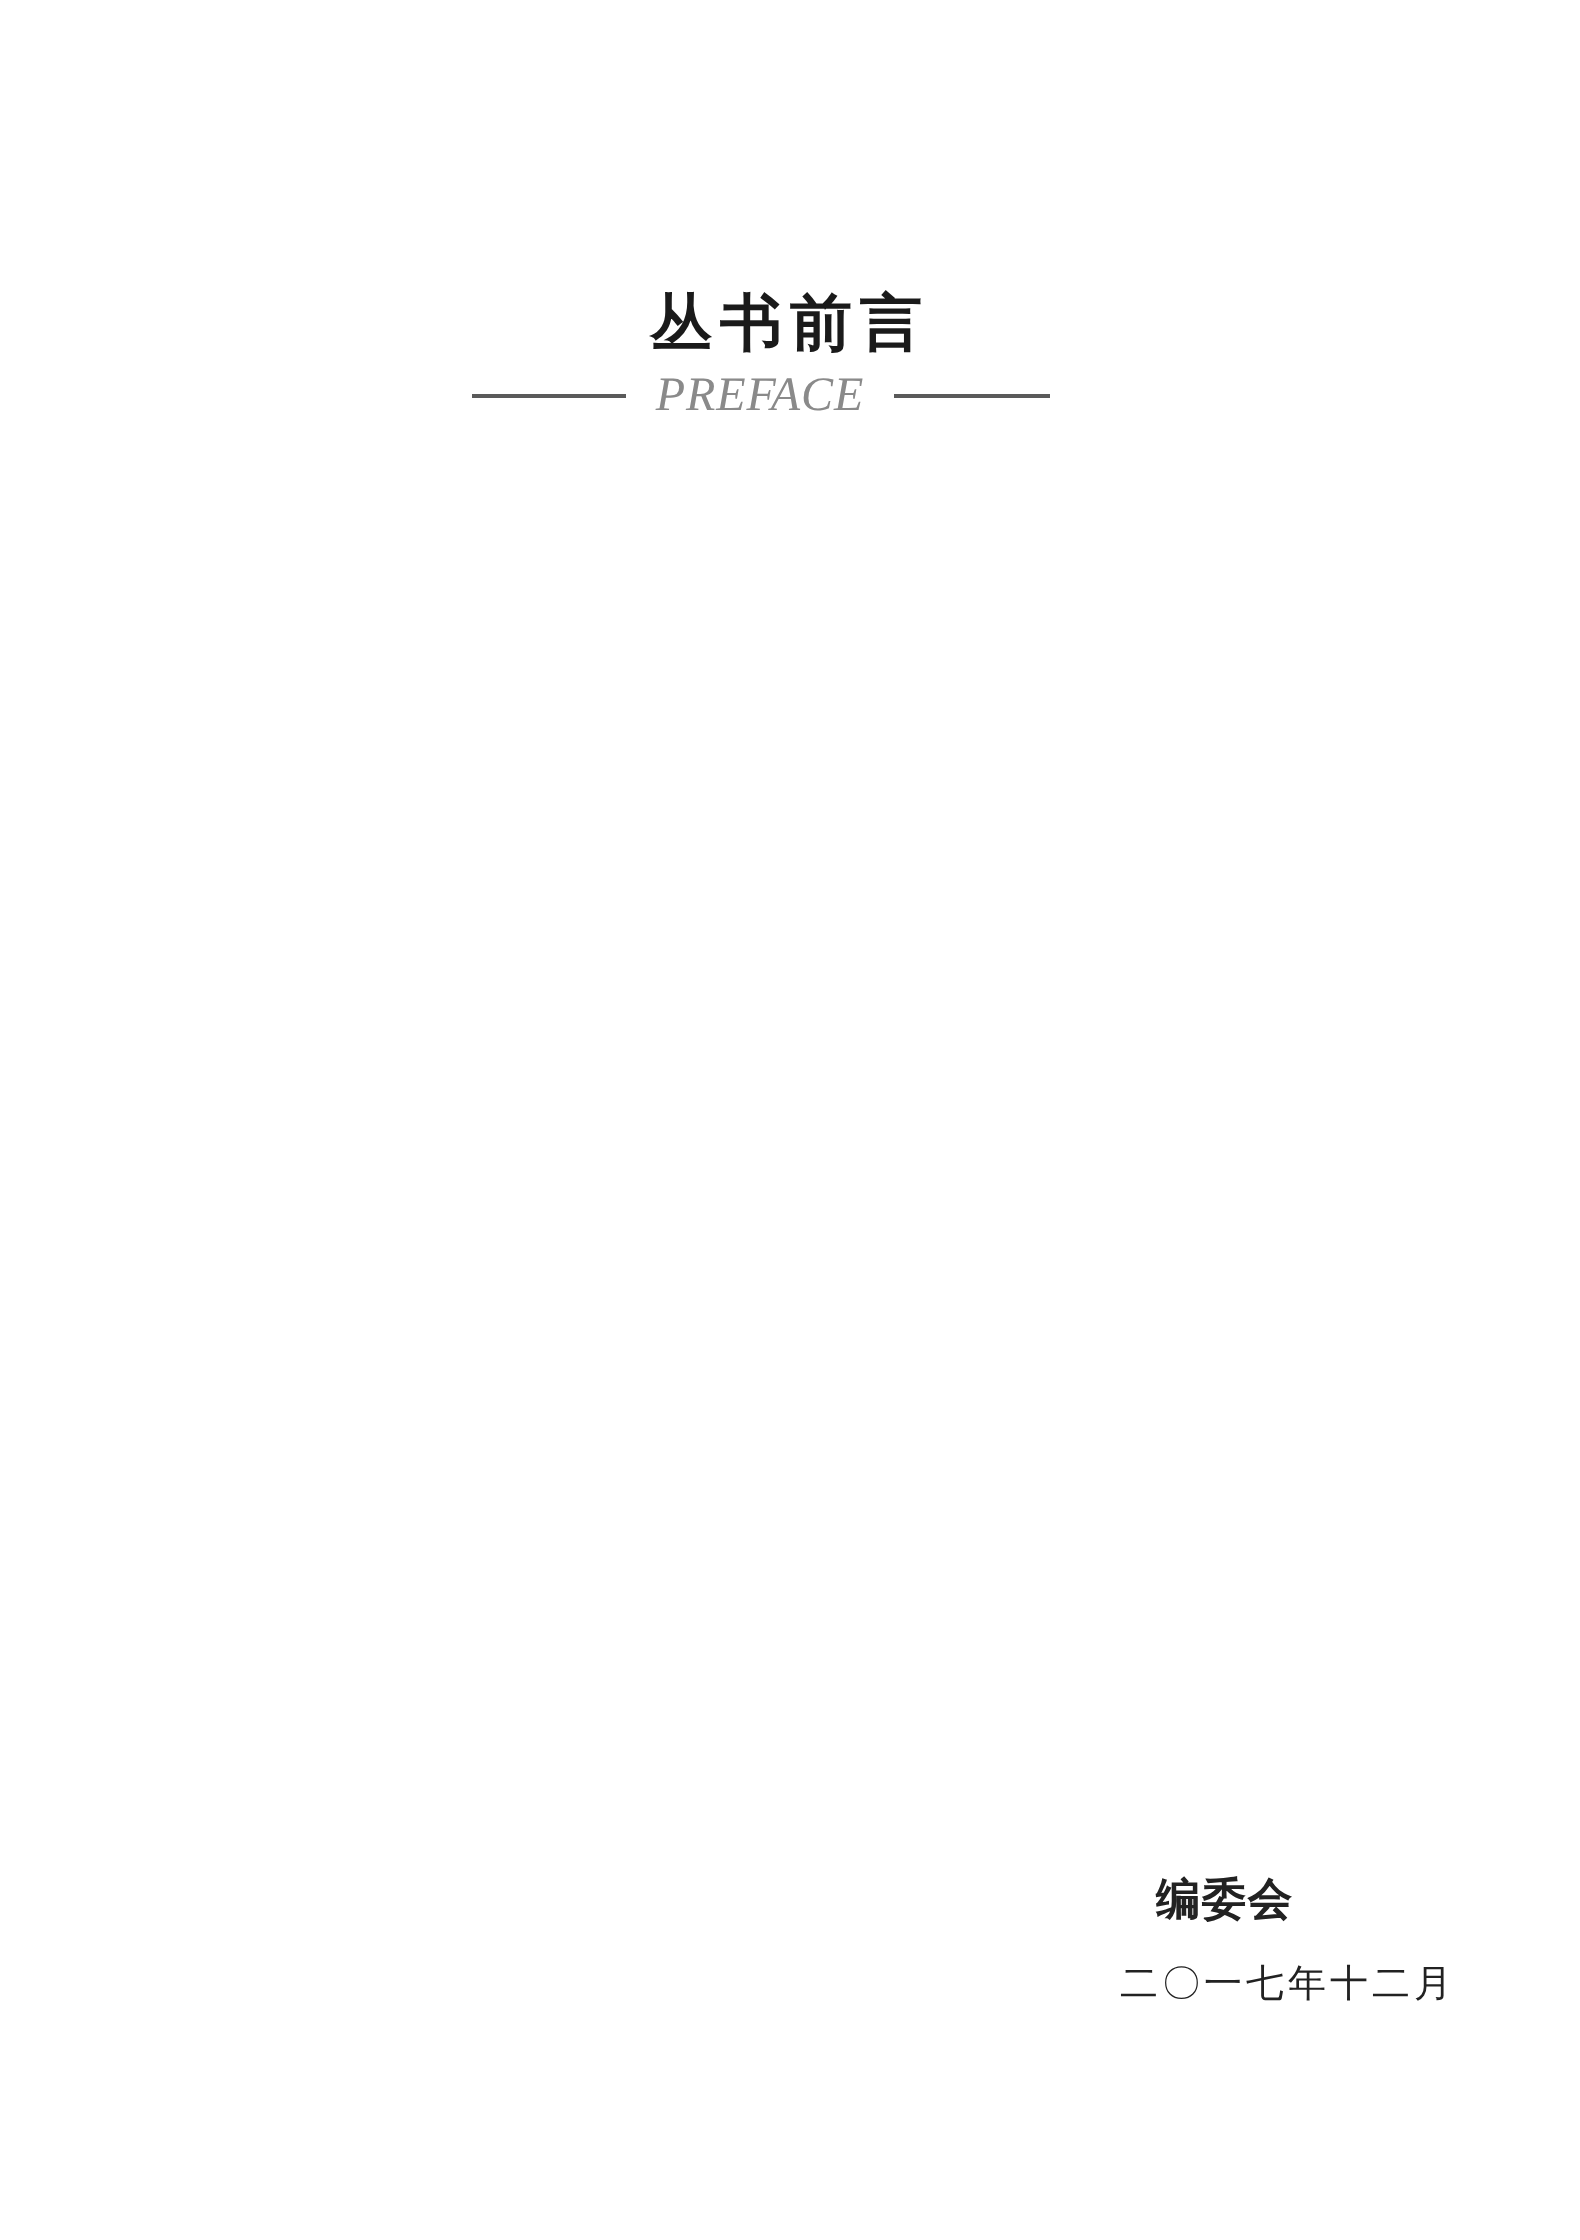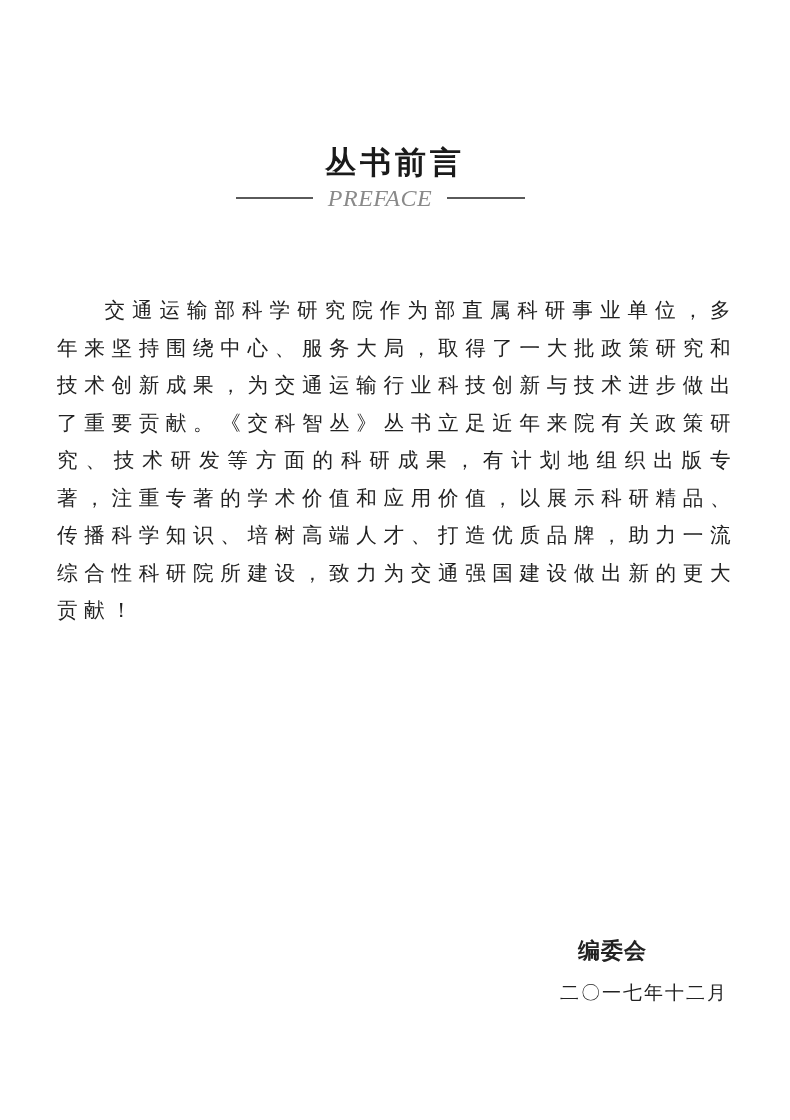--- a/index.html
+++ b/index.html
@@ -90,17 +90,16 @@
 
 <div class="title">丛书前言</div>
 
 <div class="subtitle-row">
   <div class="rule left"></div>
   <div class="subtitle">PREFACE</div>
   <div class="rule right"></div>
 </div>
 
 <div class="body-text">
-  <p class="para">交通运输部科学研究院作为部直属科研事业单位，多年来坚持围绕中心、服务大局，取得了一大批政策研究和技术创新成果，为交通运输行业科技创新与技术进步做出了重要贡献。《交科智丛》丛书立足近年来院有关政策研究、技术研发等方面的科研成果，有计划地组织出版专著，注重专著的学术价值和应用价值，以展示科研精品、传播科学知识、培树高端人才、打造优质品牌，助力一流综合性科研院所建设，致力为交通强国建设做出新的更大贡献！</p>
 </div>
 
 <div class="signature">编委会</div>
 <div class="date">二〇一七年十二月</div>
 
 </body></html>

